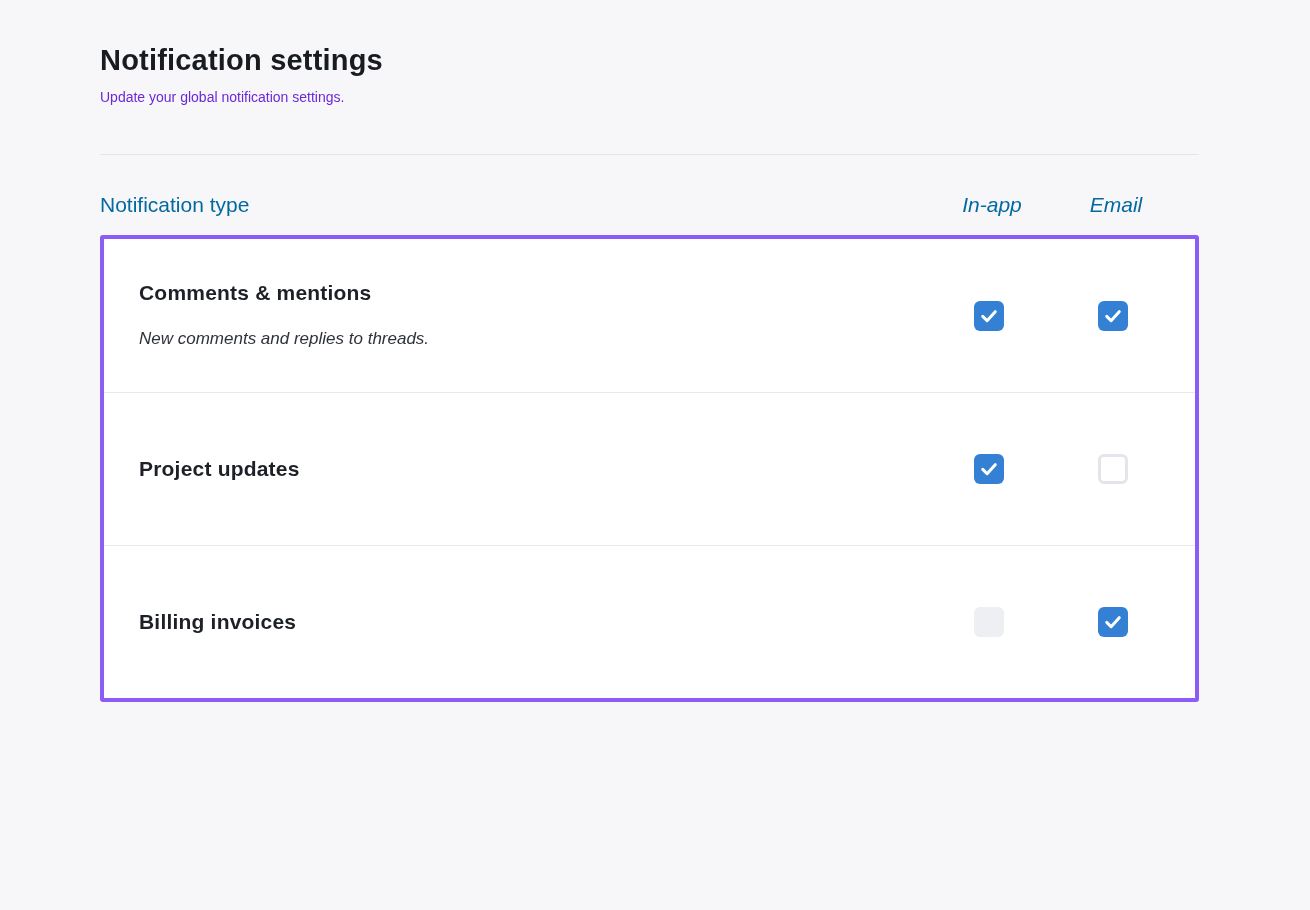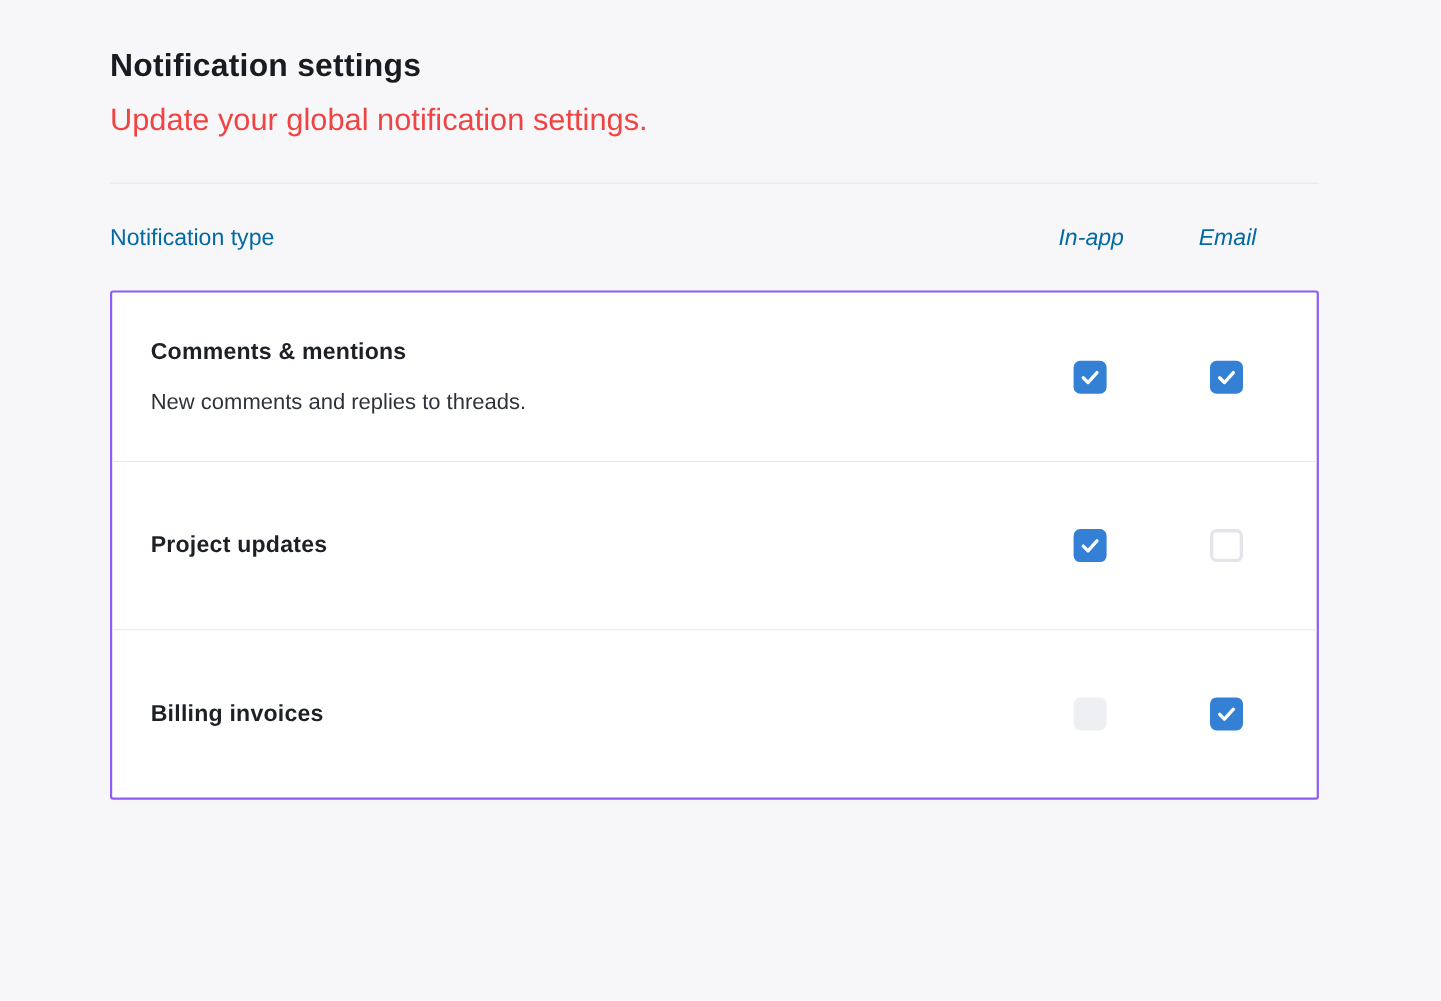--- a/index.html
+++ b/index.html
@@ -16,23 +16,23 @@
     padding-top: 42px;
   }
   .page-title {
     font-size: 29px;
     font-weight: 700;
     color: #181b20;
     line-height: 36px;
     letter-spacing: 0.2px;
   }
   .page-subtitle {
-    margin-top: 16px;
-    font-size: 28px;
-    color: #ef4444;
+    margin-top: 4px;
+    font-size: 14px;
+    color: #6d28d9;
     line-height: 30px;
   }
   .divider {
     margin-top: 42px;
     height: 1px;
     background: #e5e5e8;
   }
   .table-header {
     margin-top: 36px;
     display: flex;
@@ -43,45 +43,46 @@
     line-height: 28px;
   }
   .th-type { flex: 1; }
   .col {
     width: 124px;
     display: flex;
     justify-content: center;
     font-style: italic;
   }
   .card {
-    margin-top: 33px;
+    margin-top: 16px;
     background: #ffffff;
-    border: 2px solid #8b5cf6;
+    border: 4px solid #8b5cf6;
     border-radius: 3px;
   }
   .row {
     display: flex;
     align-items: center;
     height: 153px;
     padding: 0 20px 0 35px;
   }
   .row + .row { border-top: 1px solid #e8e9ed; }
   .row-text { flex: 1; padding-right: 20px; }
   .row-title {
     font-size: 21px;
     font-weight: 700;
     color: #1d2127;
     line-height: 28px;
     letter-spacing: 0.2px;
   }
   .row-desc {
     margin-top: 18px;
-    font-size: 20px;
+    font-size: 17px;
     color: #2e323a;
     line-height: 28px;
+    font-style: italic;
   }
   .checkbox {
     width: 30px; height: 30px;
     border-radius: 6px;
     display: flex;
     align-items: center;
     justify-content: center;
   }
   .checkbox[data-state="checked"] { background: #3380d4; cursor: pointer; }
   .checkbox[data-state="unchecked"] {

